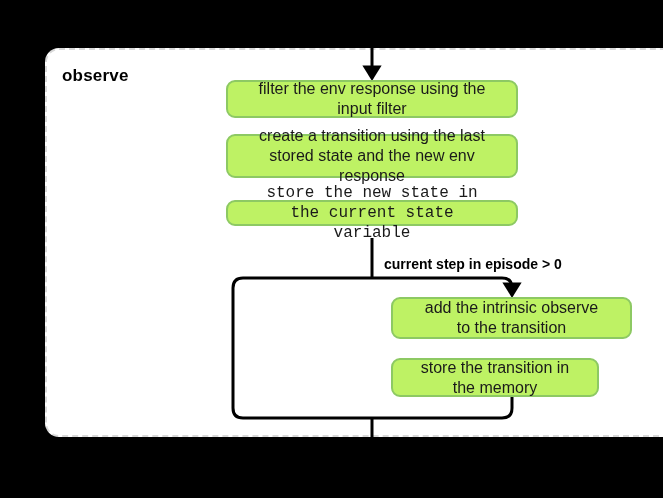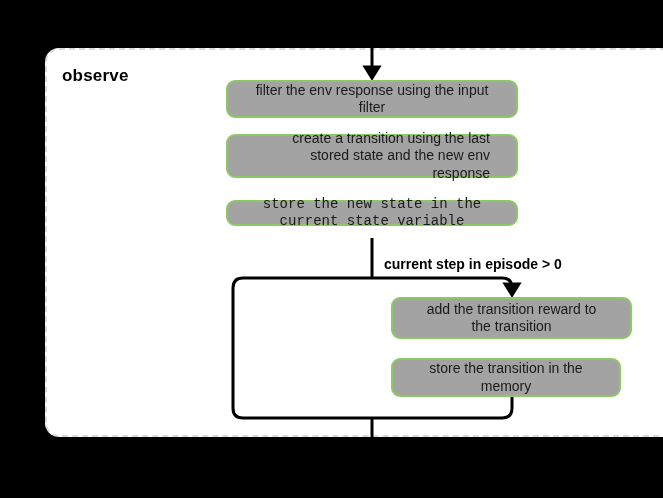--- a/index.html
+++ b/index.html
@@ -38,38 +38,38 @@
     position: absolute;
     left: 22px;
     top: 66px;
     font-size: 17px;
     font-weight: bold;
     color: #000000;
     letter-spacing: 0.2px;
   }
   .node {
     position: absolute;
-    background: #a3a3a3;
+    background: #bef264;
     border: 2.5px solid #8dc963;
     border-radius: 9px;
     box-sizing: border-box;
     display: flex;
     align-items: center;
     justify-content: center;
     text-align: center;
     color: #1a1a1a;
-    font-size: 14px;
+    font-size: 16px;
     line-height: 1.25;
     padding: 2px 26px;
   }
   #node-filter      { left: 186px; top: 80px;  width: 292px; height: 38px; }
-  #node-transition  { left: 186px; top: 134px; width: 292px; height: 44px; text-align: right; }
+  #node-transition  { left: 186px; top: 134px; width: 292px; height: 44px; }
   #node-store-state { left: 186px; top: 200px; width: 292px; height: 26px; font-family: Liberation Mono, monospace; }
   #node-intrinsic   { left: 351px; top: 297px; width: 241px; height: 42px; }
-  #node-store-mem   { left: 351px; top: 358px; width: 230px; height: 39px; }
+  #node-store-mem   { left: 351px; top: 358px; width: 208px; height: 39px; }
 
   .edge-label {
     position: absolute;
     left: 344px;
     top: 256px;
     font-size: 14px;
     font-weight: bold;
     color: #000000;
     white-space: nowrap;
   }
@@ -104,17 +104,17 @@
   </svg>
 
   <div class="edge-label">current step in episode &gt; 0</div>
 
   <div class="node" id="node-filter">filter the env response using the input filter</div>
 
   <div class="node" id="node-transition">create a transition using the last stored state and the new env response</div>
 
   <div class="node" id="node-store-state">store the new state in the current state variable</div>
 
-  <div class="node" id="node-intrinsic">add the transition reward to the transition</div>
+  <div class="node" id="node-intrinsic">add the intrinsic observe to the transition</div>
 
   <div class="node" id="node-store-mem">store the transition in the memory</div>
 
 </div>
 
 </body></html>

